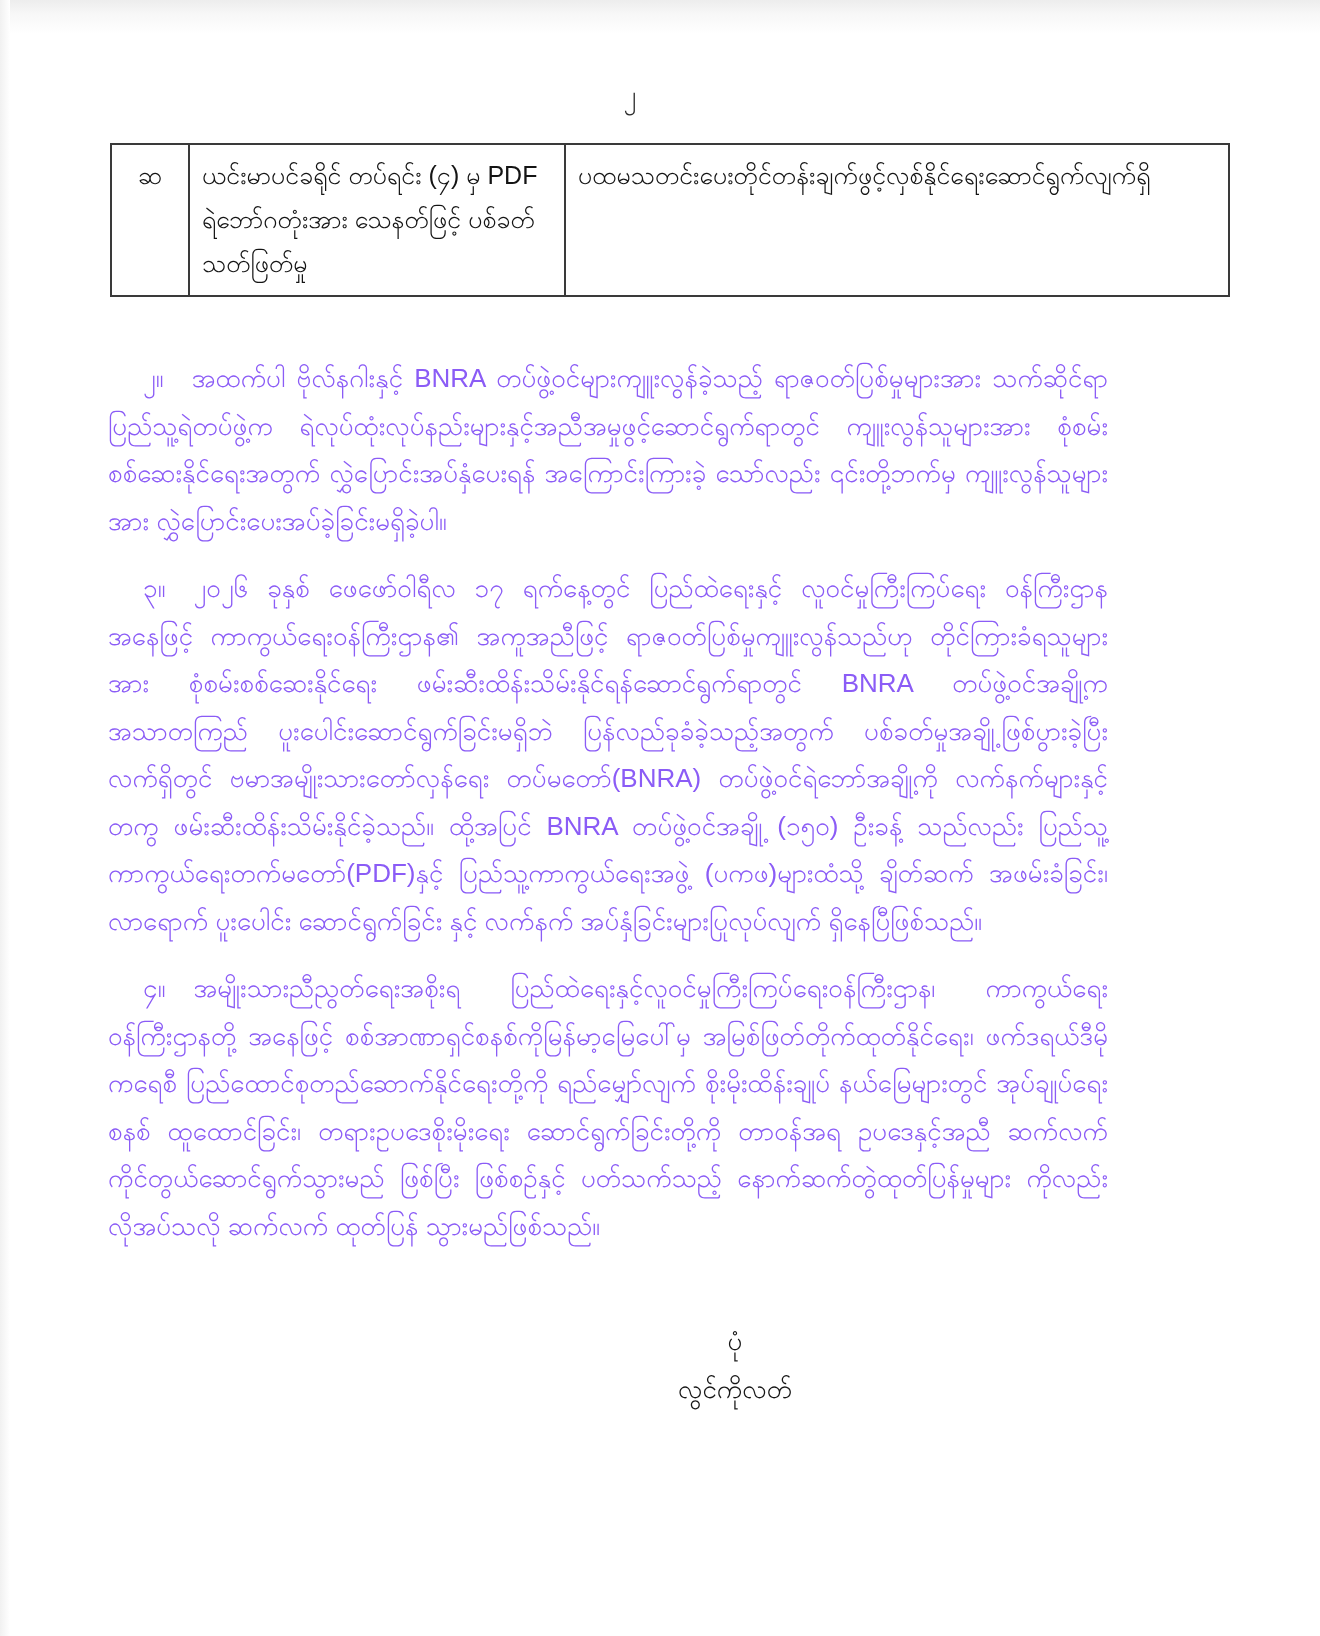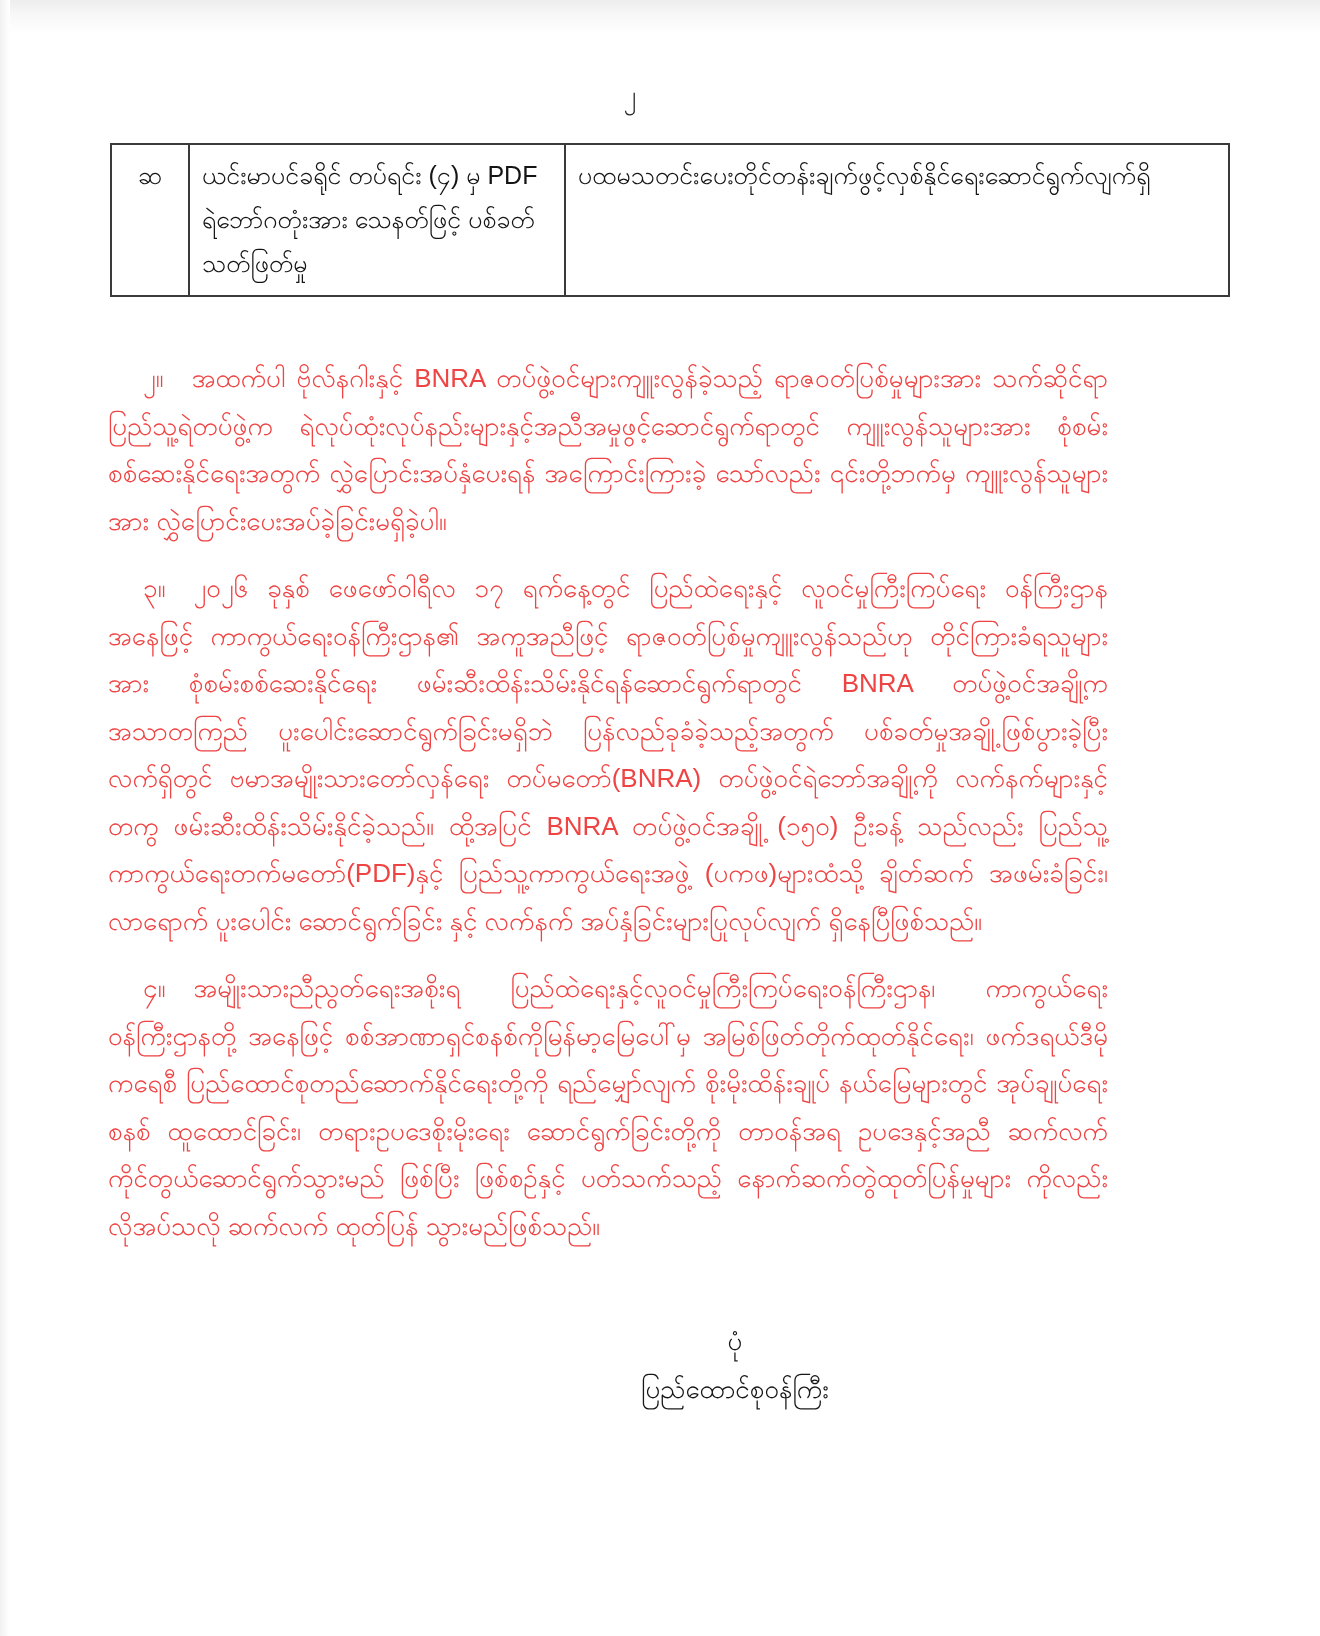--- a/index.html
+++ b/index.html
@@ -51,21 +51,21 @@
   .body-text{
     width:1000px;
     margin-left:108px;
   }
   p.para{
     font-size:26px;
     line-height:47.5px;
     text-align:justify;
     margin:0 0 20px 0;
     text-indent:35px;
-    color:#ef4444;
+    color:#8b5cf6;
   }
   p.para .pnum{
     margin-right:28px;
   }
   .signature{
     width:1000px;
     margin-left:235px;
     margin-top:68px;
     text-align:center;
     font-size:26px;
@@ -99,16 +99,16 @@
     <p class="para"><span class="pnum">၂။</span><span>အထက်ပါ ဗိုလ်နဂါးနှင့် BNRA တပ်ဖွဲ့ဝင်များကျူးလွန်ခဲ့သည့် ရာဇဝတ်ပြစ်မှုများအား သက်ဆိုင်ရာ ပြည်သူ့ရဲတပ်ဖွဲ့က ရဲလုပ်ထုံးလုပ်နည်းများနှင့်အညီအမှုဖွင့်ဆောင်ရွက်ရာတွင် ကျူးလွန်သူများအား စုံစမ်းစစ်ဆေးနိုင်ရေးအတွက် လွှဲပြောင်းအပ်နှံပေးရန် အကြောင်းကြားခဲ့ သော်လည်း ၎င်းတို့ဘက်မှ ကျူးလွန်သူများအား လွှဲပြောင်းပေးအပ်ခဲ့ခြင်းမရှိခဲ့ပါ။</span></p>
 
     <p class="para"><span class="pnum">၃။</span><span>၂၀၂၆ ခုနှစ် ဖေဖော်ဝါရီလ ၁၇ ရက်နေ့တွင် ပြည်ထဲရေးနှင့် လူဝင်မှုကြီးကြပ်ရေး ဝန်ကြီးဌာနအနေဖြင့် ကာကွယ်ရေးဝန်ကြီးဌာန၏ အကူအညီဖြင့် ရာဇဝတ်ပြစ်မှုကျူးလွန်သည်ဟု တိုင်ကြားခံရသူများအား စုံစမ်းစစ်ဆေးနိုင်ရေး ဖမ်းဆီးထိန်းသိမ်းနိုင်ရန်ဆောင်ရွက်ရာတွင် BNRA တပ်ဖွဲ့ဝင်အချို့က အသာတကြည် ပူးပေါင်းဆောင်ရွက်ခြင်းမရှိဘဲ ပြန်လည်ခုခံခဲ့သည့်အတွက် ပစ်ခတ်မှုအချို့ဖြစ်ပွားခဲ့ပြီး လက်ရှိတွင် ဗမာအမျိုးသားတော်လှန်ရေး တပ်မတော်(BNRA) တပ်ဖွဲ့ဝင်ရဲဘော်အချို့ကို လက်နက်များနှင့်တကွ ဖမ်းဆီးထိန်းသိမ်းနိုင်ခဲ့သည်။ ထို့အပြင် BNRA တပ်ဖွဲ့ဝင်အချို့ (၁၅၀) ဦးခန့် သည်လည်း ပြည်သူ့ကာကွယ်ရေးတက်မတော်(PDF)နှင့် ပြည်သူ့ကာကွယ်ရေးအဖွဲ့ (ပကဖ)များထံသို့ ချိတ်ဆက် အဖမ်းခံခြင်း၊ လာရောက် ပူးပေါင်း ဆောင်ရွက်ခြင်း နှင့် လက်နက် အပ်နှံခြင်းများပြုလုပ်လျက် ရှိနေပြီဖြစ်သည်။</span></p>
 
     <p class="para"><span class="pnum">၄။</span><span>အမျိုးသားညီညွတ်ရေးအစိုးရ ပြည်ထဲရေးနှင့်လူဝင်မှုကြီးကြပ်ရေးဝန်ကြီးဌာန၊ ကာကွယ်ရေး ဝန်ကြီးဌာနတို့ အနေဖြင့် စစ်အာဏာရှင်စနစ်ကိုမြန်မာ့မြေပေါ်မှ အမြစ်ဖြတ်တိုက်ထုတ်နိုင်ရေး၊ ဖက်ဒရယ်ဒီမိုကရေစီ ပြည်ထောင်စုတည်ဆောက်နိုင်ရေးတို့ကို ရည်မျှော်လျက် စိုးမိုးထိန်းချုပ် နယ်မြေများတွင် အုပ်ချုပ်ရေးစနစ် ထူထောင်ခြင်း၊ တရားဥပဒေစိုးမိုးရေး ဆောင်ရွက်ခြင်းတို့ကို တာဝန်အရ ဥပဒေနှင့်အညီ ဆက်လက်ကိုင်တွယ်ဆောင်ရွက်သွားမည် ဖြစ်ပြီး ဖြစ်စဉ်နှင့် ပတ်သက်သည့် နောက်ဆက်တွဲထုတ်ပြန်မှုများ ကိုလည်း လိုအပ်သလို ဆက်လက် ထုတ်ပြန် သွားမည်ဖြစ်သည်။</span></p>
 
   </div>
 
   <div class="signature">
     <div>ပုံ</div>
-    <div>ပြည်ထောင်စုဝန်ကြီး</div>
+    <div>လွင်ကိုလတ်</div>
   </div>
 
 </div>
 
 </body></html>

